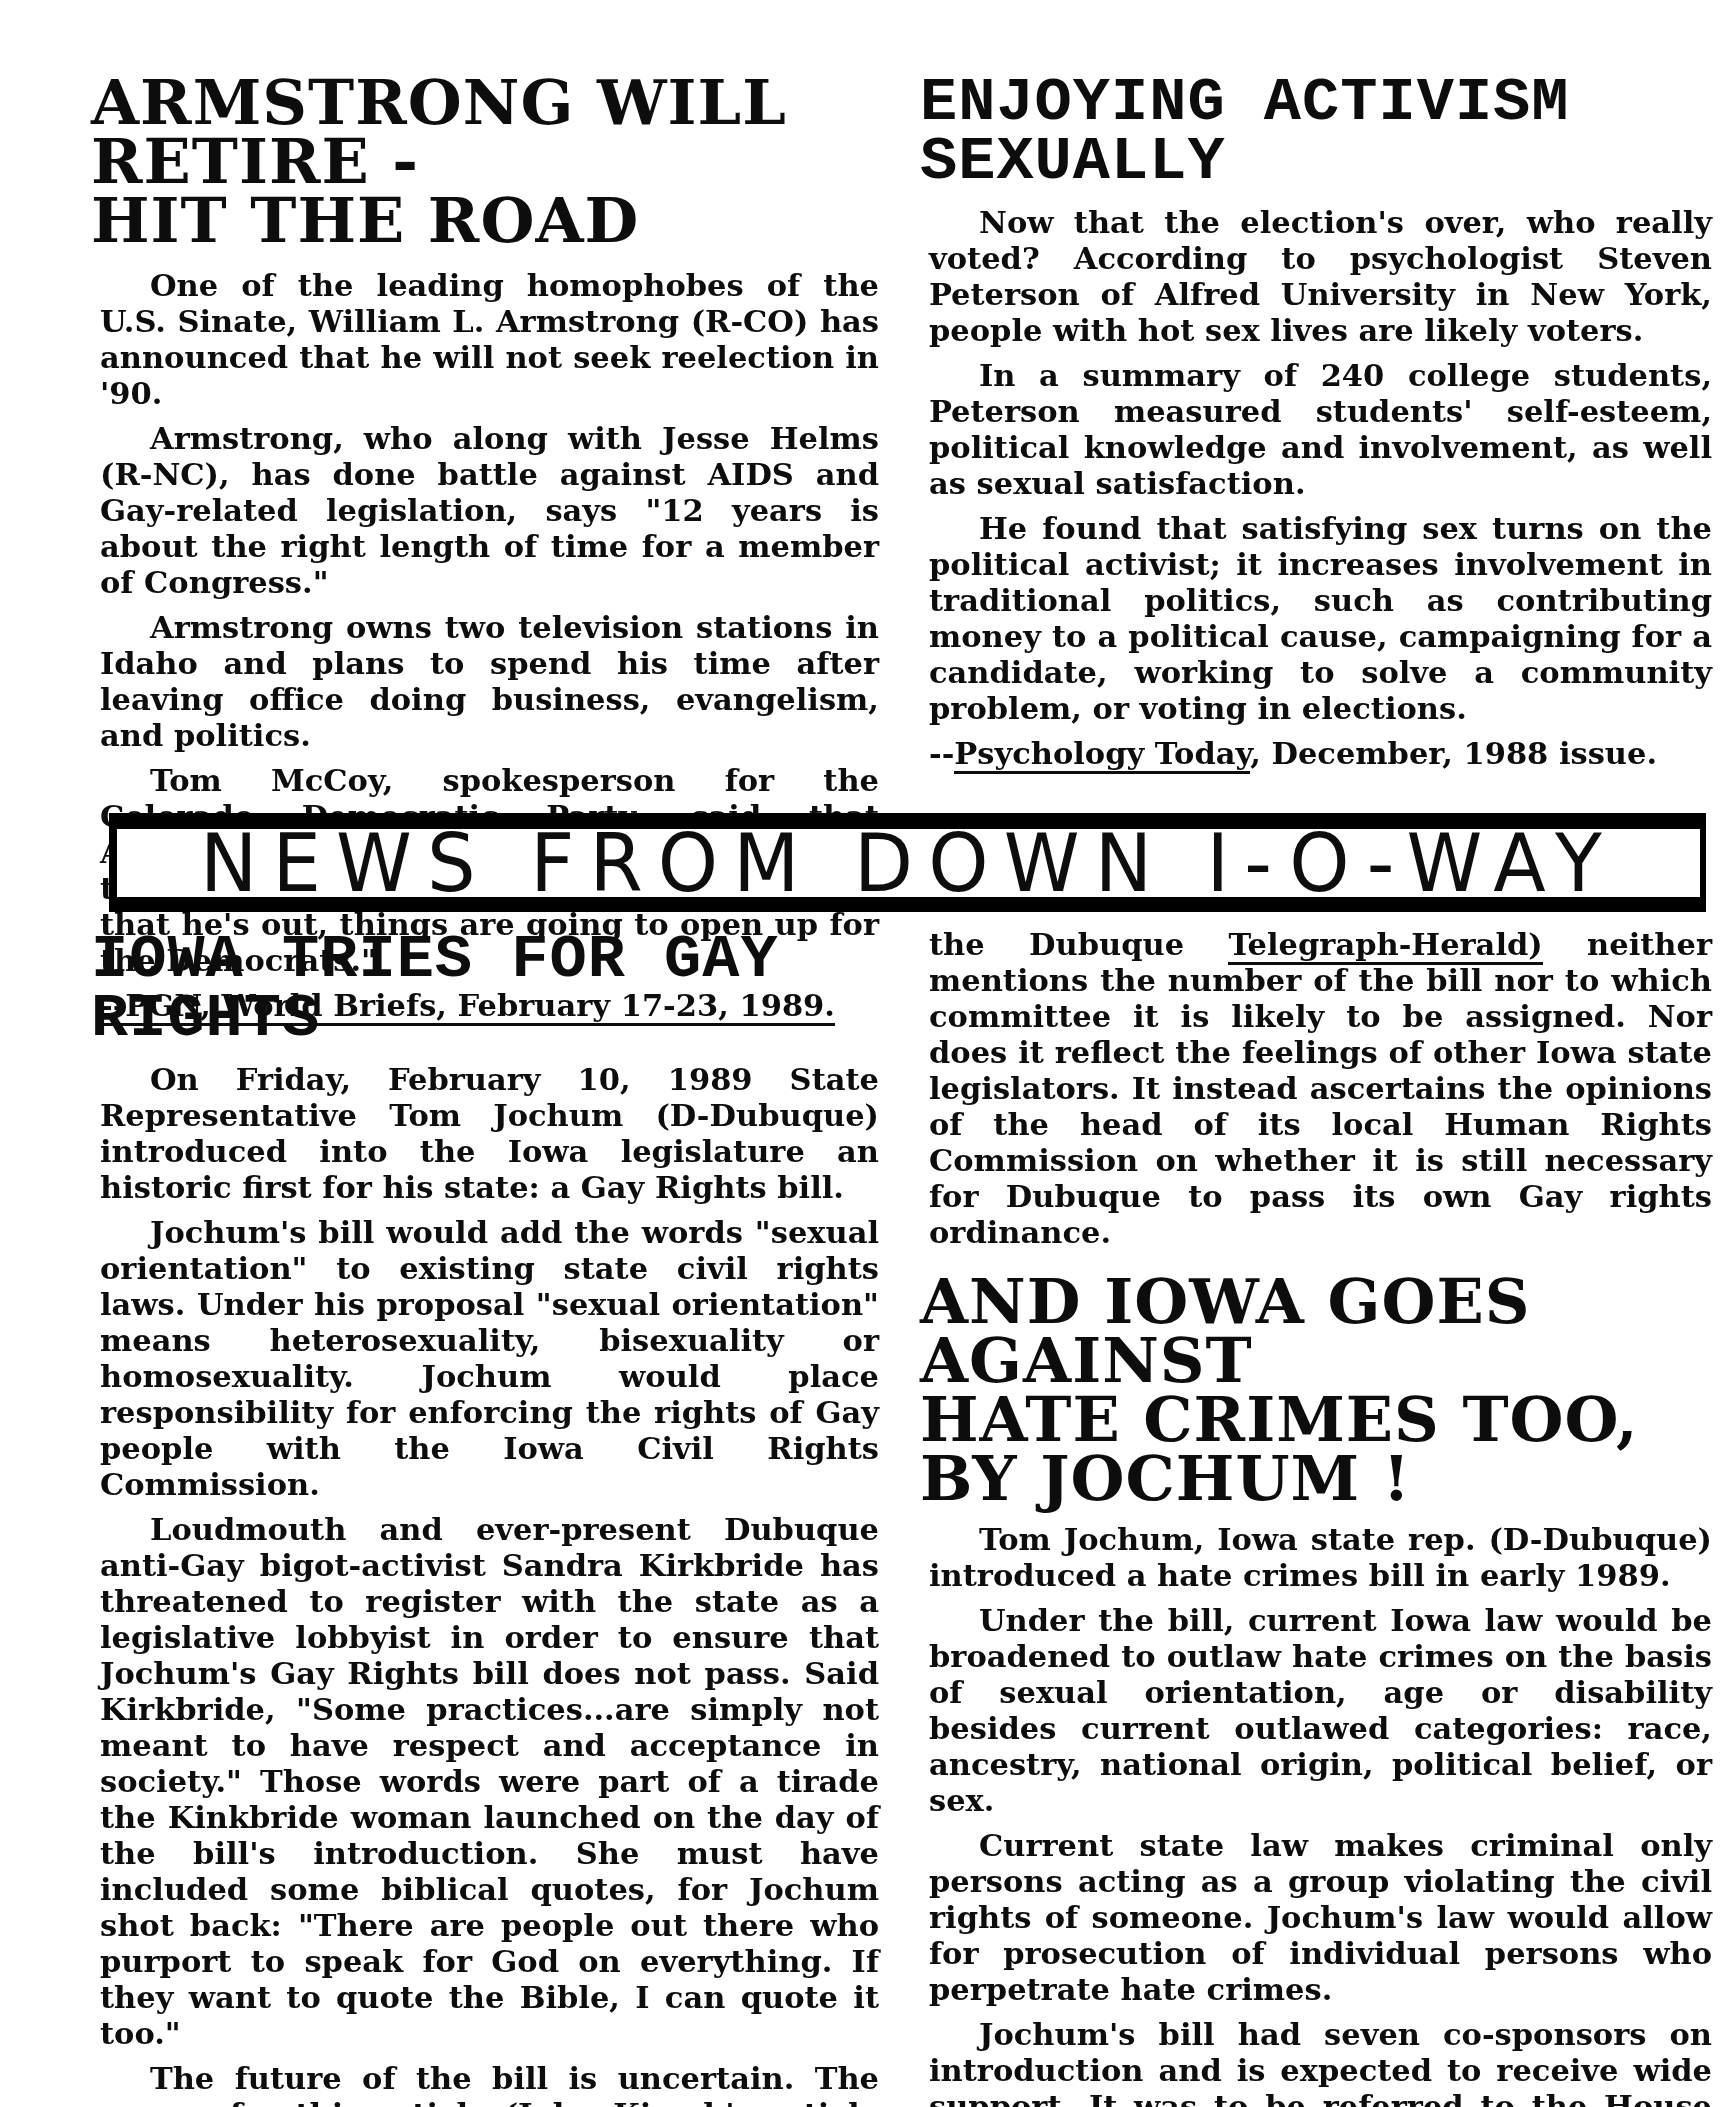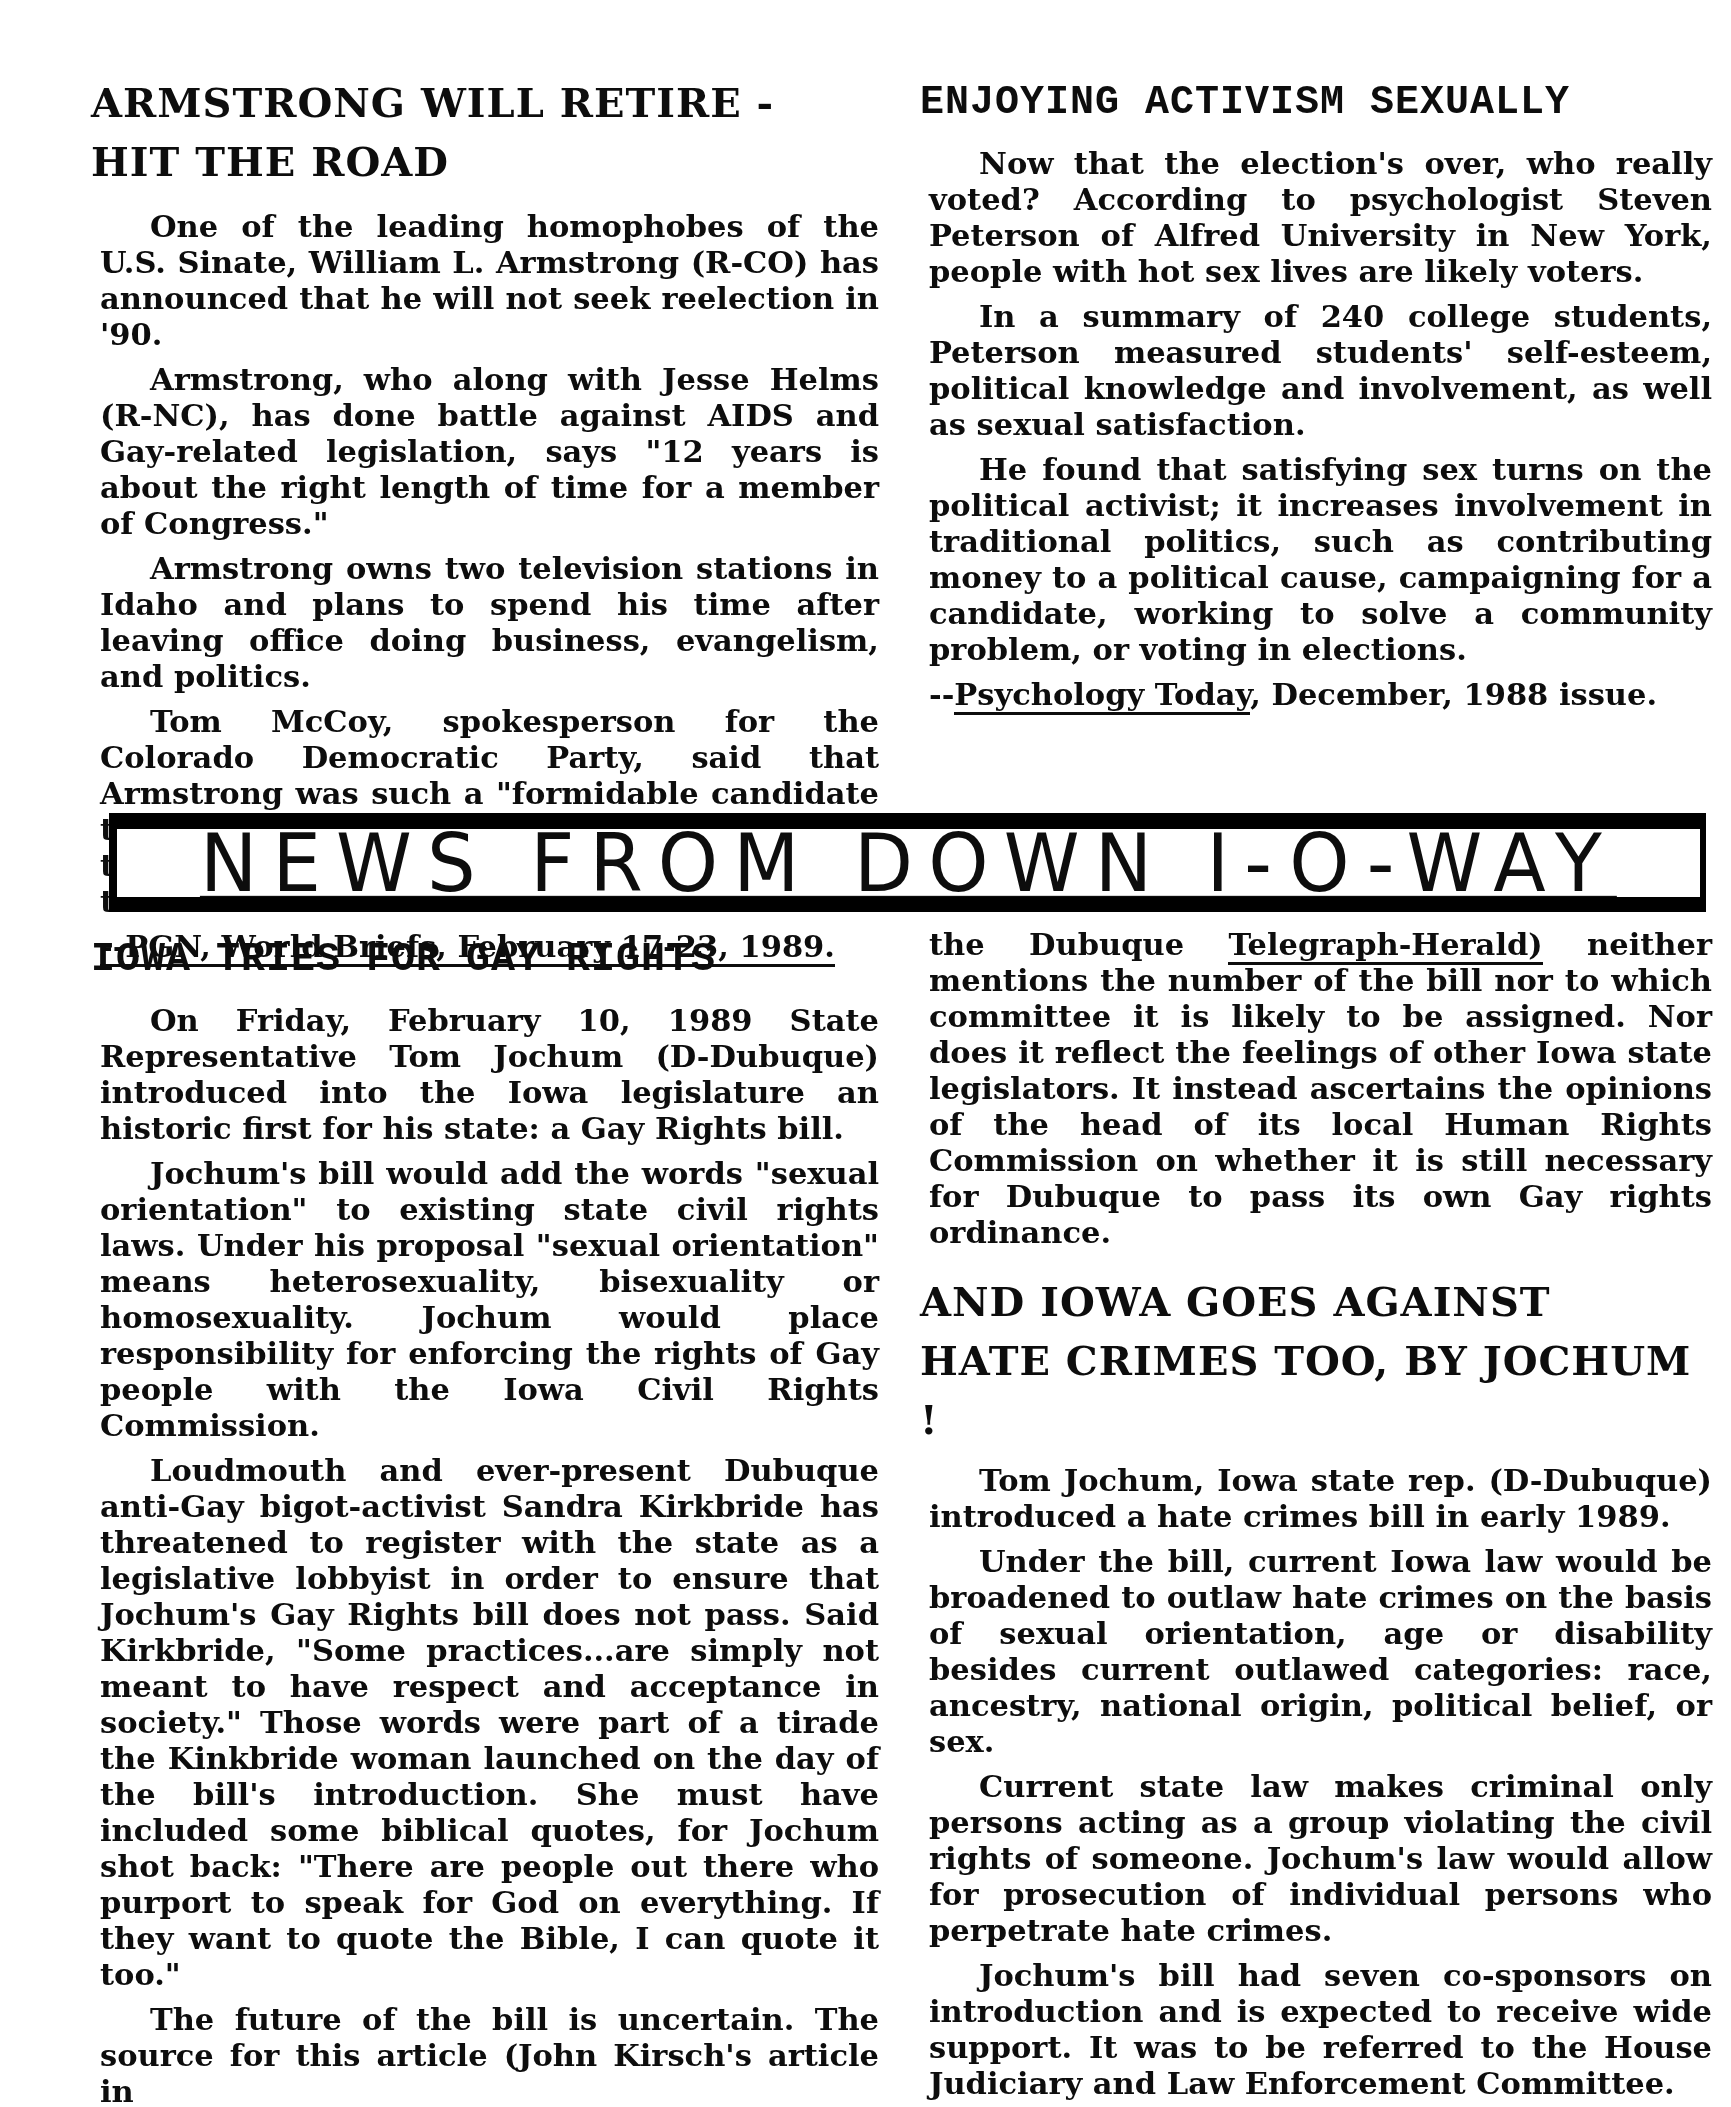--- a/index.html
+++ b/index.html
@@ -13,21 +13,21 @@
     font-family: "DejaVu Serif", "Liberation Serif", serif;
     overflow: hidden;
   }
   .col {
     position: absolute;
     font-size: 30.5px;
     line-height: 36px;
     font-weight: 700;
   }
   .headline {
-    font-size: 40px;
+    font-size: 62px;
     line-height: 59px;
     font-weight: 700;
     letter-spacing: 1px;
     margin: 0 0 16.7px 0;
   }
   .headline.tight { margin-bottom: 12.8px; font-family: Liberation Mono, monospace; }
   .headline.mid { margin-top: 22px; margin-bottom: 12.8px; }
   .body-p {
     margin: 9px;
     text-align: justify;
@@ -45,21 +45,20 @@
     box-sizing: border-box;
     border-top: 16.7px solid #000;
     border-bottom: 15.8px solid #000;
     border-left: 8.4px solid #000;
     border-right: 6.9px solid #000;
     background: #ffffff;
     display: flex;
     align-items: center;
     justify-content: center;
     overflow: hidden;
-    text-decoration: underline;
   }
   .banner-text {
     font-family: "DejaVu Sans", "Liberation Sans", sans-serif;
     font-weight: 400;
     font-size: 65px;
     letter-spacing: 12.8px;
     white-space: nowrap;
     transform: scale(1.18, 1.22);
     transform-origin: center center;
   }

